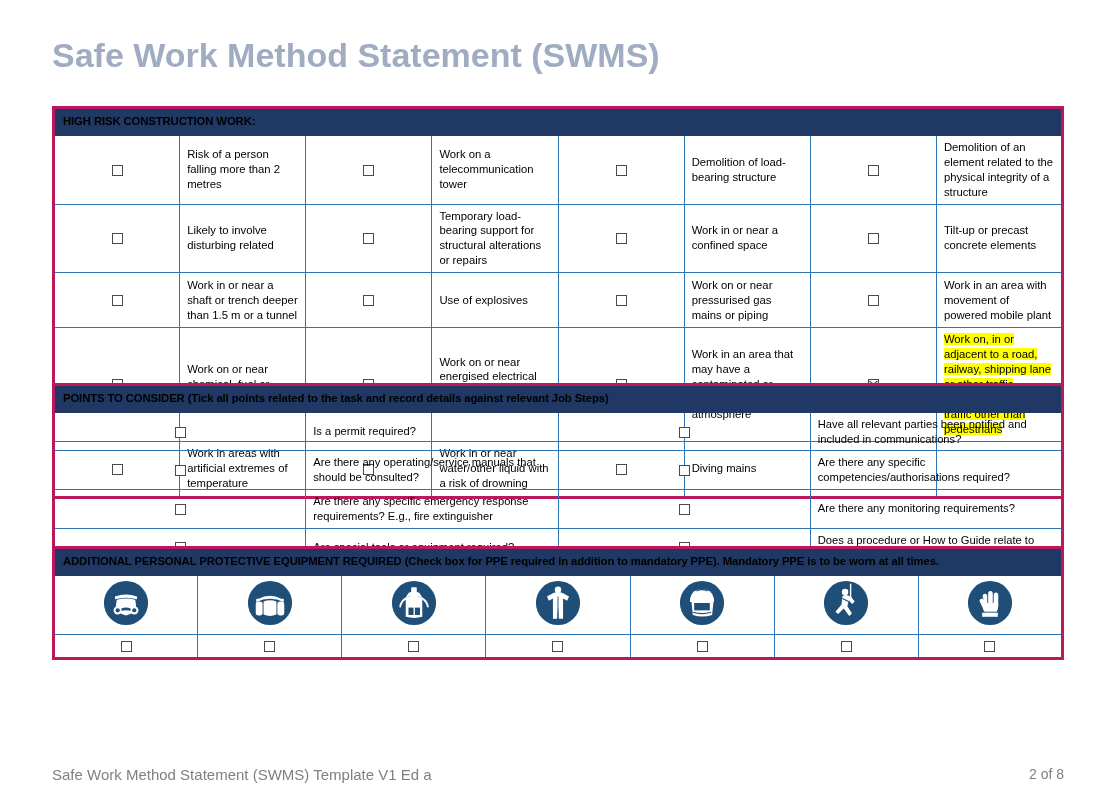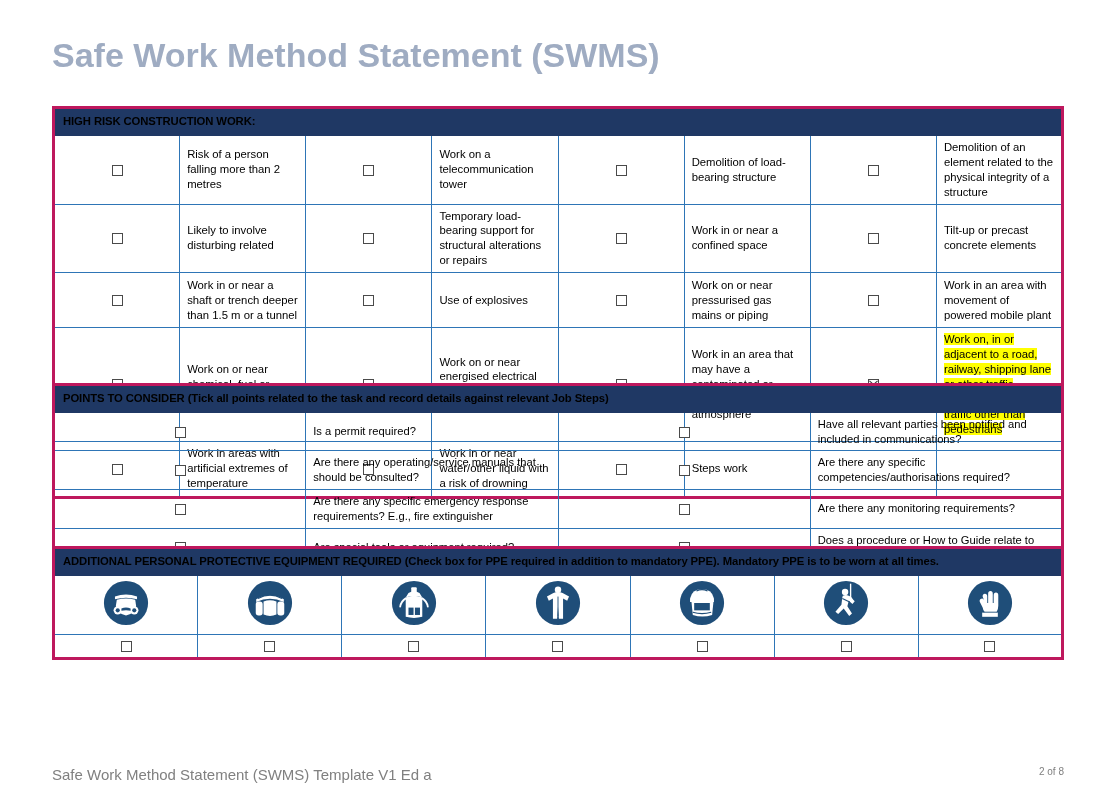--- a/index.html
+++ b/index.html
@@ -141,21 +141,21 @@
     position: absolute;
     left: 52px;
     top: 766px;
     font-size: 15px;
     color: #808080;
   }
   .footer-right {
     position: absolute;
     right: 52px;
     top: 766px;
-    font-size: 10px;
+    font-size: 14px;
     color: #808080;
   }
 </style>
 </head>
 <body>
 
 <div class="page">
 
   <div class="doc-title">Safe Work Method Statement (SWMS)</div>
 
@@ -208,21 +208,21 @@
         <td class="cb"><span class="box checked"></span></td>
         <td class="txt-d"><span class="hl">Work on, in or adjacent to a road, railway, shipping lane or other traffic corridor in use by traffic other than pedestrians</span></td>
       </tr>
 
       <tr class="row">
         <td class="cb"><span class="box"></span></td>
         <td class="txt-a">Work in areas with artificial extremes of temperature</td>
         <td class="cb"><span class="box"></span></td>
         <td class="txt-b">Work in or near water/other liquid with a risk of drowning</td>
         <td class="cb"><span class="box"></span></td>
-        <td class="txt-c">Steps work</td>
+        <td class="txt-c">Diving mains</td>
         <td class="cb"></td>
         <td class="txt-d"></td>
       </tr>
     </tbody>
   </table>
 
   <table class="tbl" id="points">
     <tbody>
       <tr>
         <td class="bandhead" colspan="4">POINTS TO CONSIDER (Tick all points related to the task and record details against relevant Job Steps)</td>

